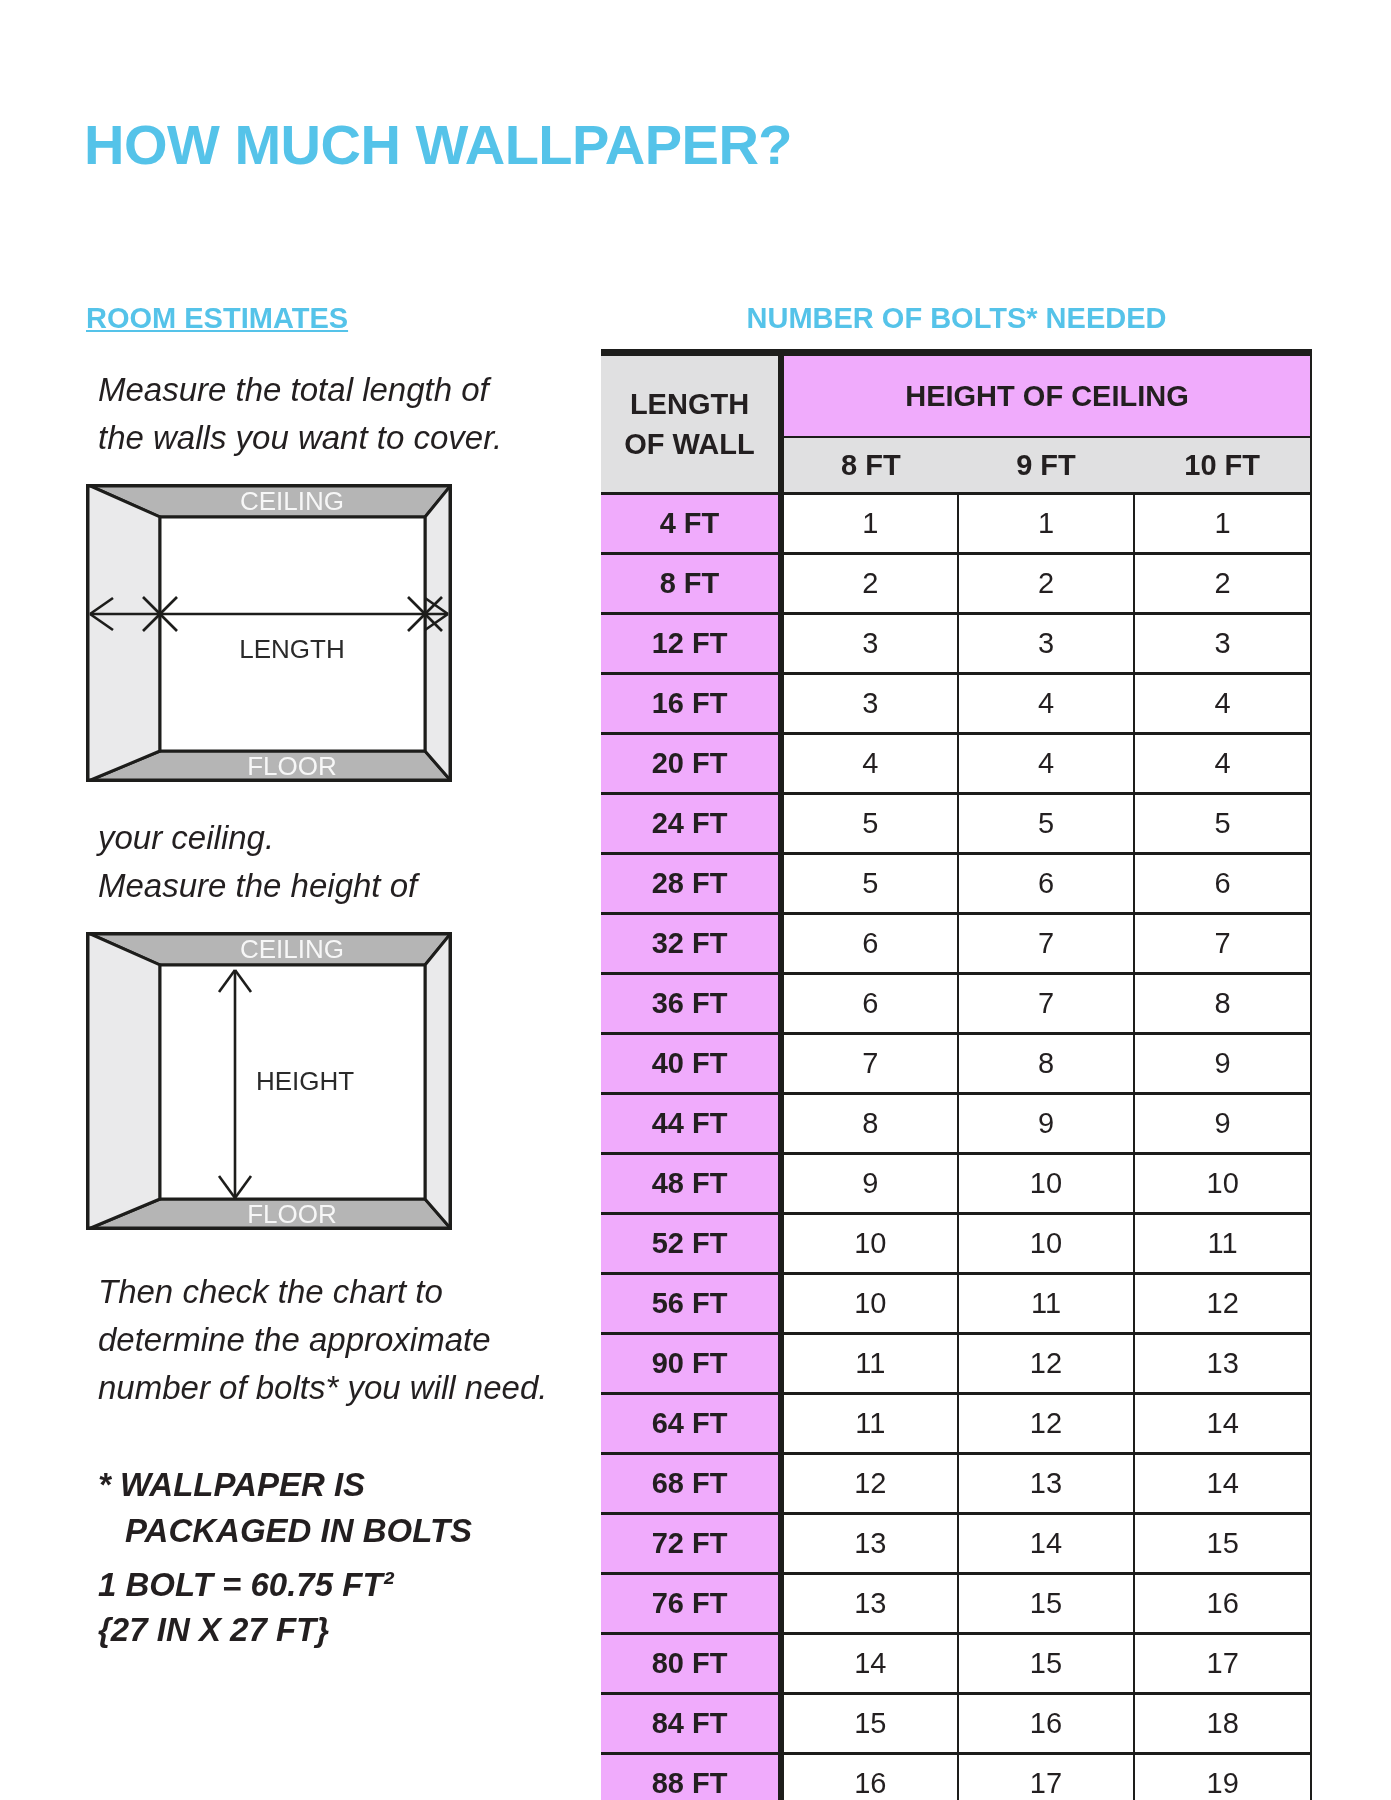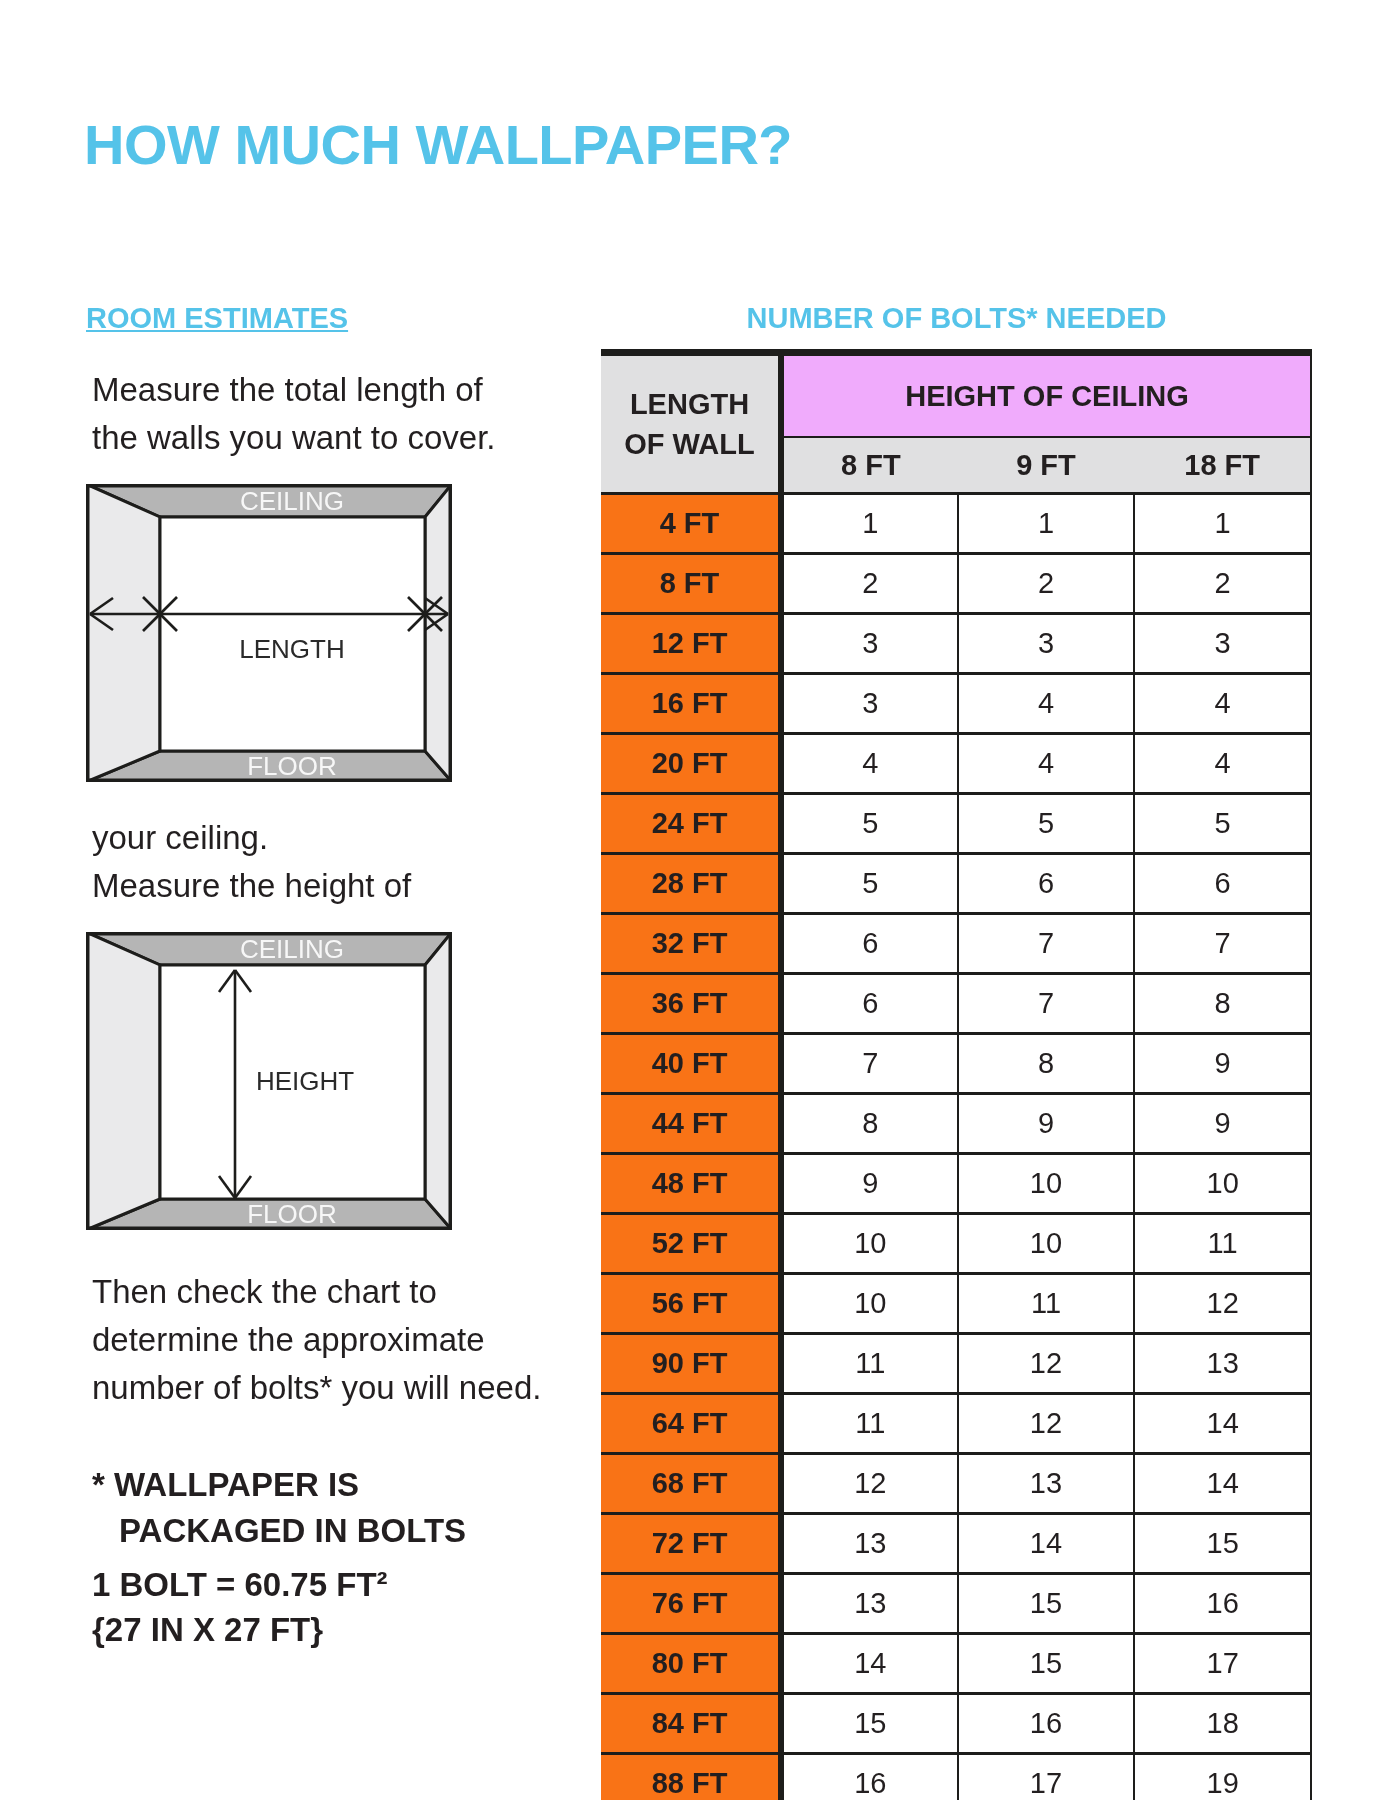--- a/index.html
+++ b/index.html
@@ -12,21 +12,21 @@
   .page-title {
     left:84px; top:68px; font-size:56px; font-weight:bold;
     color:#55c3e9; letter-spacing:-0.5px; white-space:nowrap;
   }
   .section-heading {
     top:258px; font-size:29px; font-weight:bold; color:#55c3e9; white-space:nowrap;
   }
   .left-heading { left:86px;text-decoration:underline; }
   .table-heading { left:601px; width:711px; text-align:center; }
 
-  .body-text { left:92px; font-size:33px; line-height:48px; color:#231f20; }
+  .body-text { left:98px; font-size:33px; line-height:48px; color:#231f20;font-style:italic; }
   .bold { font-weight:bold; }
 
   .diagram { left:86px; width:366px; height:298px; }
 
   .footnote-line2 { margin-left:27px; }
 
   
   table.bolts {
     position:absolute; left:601px; top:305px; width:711px;
     border-collapse:collapse; table-layout:fixed;
@@ -37,21 +37,21 @@
   th.row-group {
     background:#e0e0e1; font-size:29px; font-weight:bold; line-height:40px;
     border-right:6px solid #1d1d1b; width:177px;
   }
   th.col-group { background:#f0abfc; font-size:29px; font-weight:bold; height:80px; }
   tr.sub-header th {
     background:#e0e0e1; font-size:29px; font-weight:bold; height:54px;
     border-top:2px solid #1d1d1b;
   }
   tbody th.row-label {
-    background:#f97316; font-size:29px; font-weight:bold; height:57px;
+    background:#f0abfc; font-size:29px; font-weight:bold; height:57px;
     border-top:3px solid #1d1d1b; border-right:6px solid #1d1d1b;
   }
   tbody td {
     background:#ffffff; font-size:29px; font-weight:normal;
     border-top:3px solid #1d1d1b; height:57px;
   }
   tbody td.c2, tbody td.c3 { border-left:2px solid #1d1d1b; }
   .label-col-tail { left:601px; top:1762px; width:177px; height:15px; background:#dcdcdd; }
 </style>
 </head>
@@ -138,21 +138,21 @@
       <tr>
         <th class="row-group" rowspan="2">
           <div>LENGTH</div>
           <div>OF WALL</div>
         </th>
         <th class="col-group" colspan="3">HEIGHT OF CEILING</th>
       </tr>
       <tr class="sub-header">
         <th>8 FT</th>
         <th>9 FT</th>
-        <th>18 FT</th>
+        <th>10 FT</th>
       </tr>
     </thead>
     <tbody>
 
     <tr class="data-row">
         <th class="row-label">4 FT</th>
         <td class="c1">1</td>
         <td class="c2">1</td>
         <td class="c3">1</td>
       </tr>

